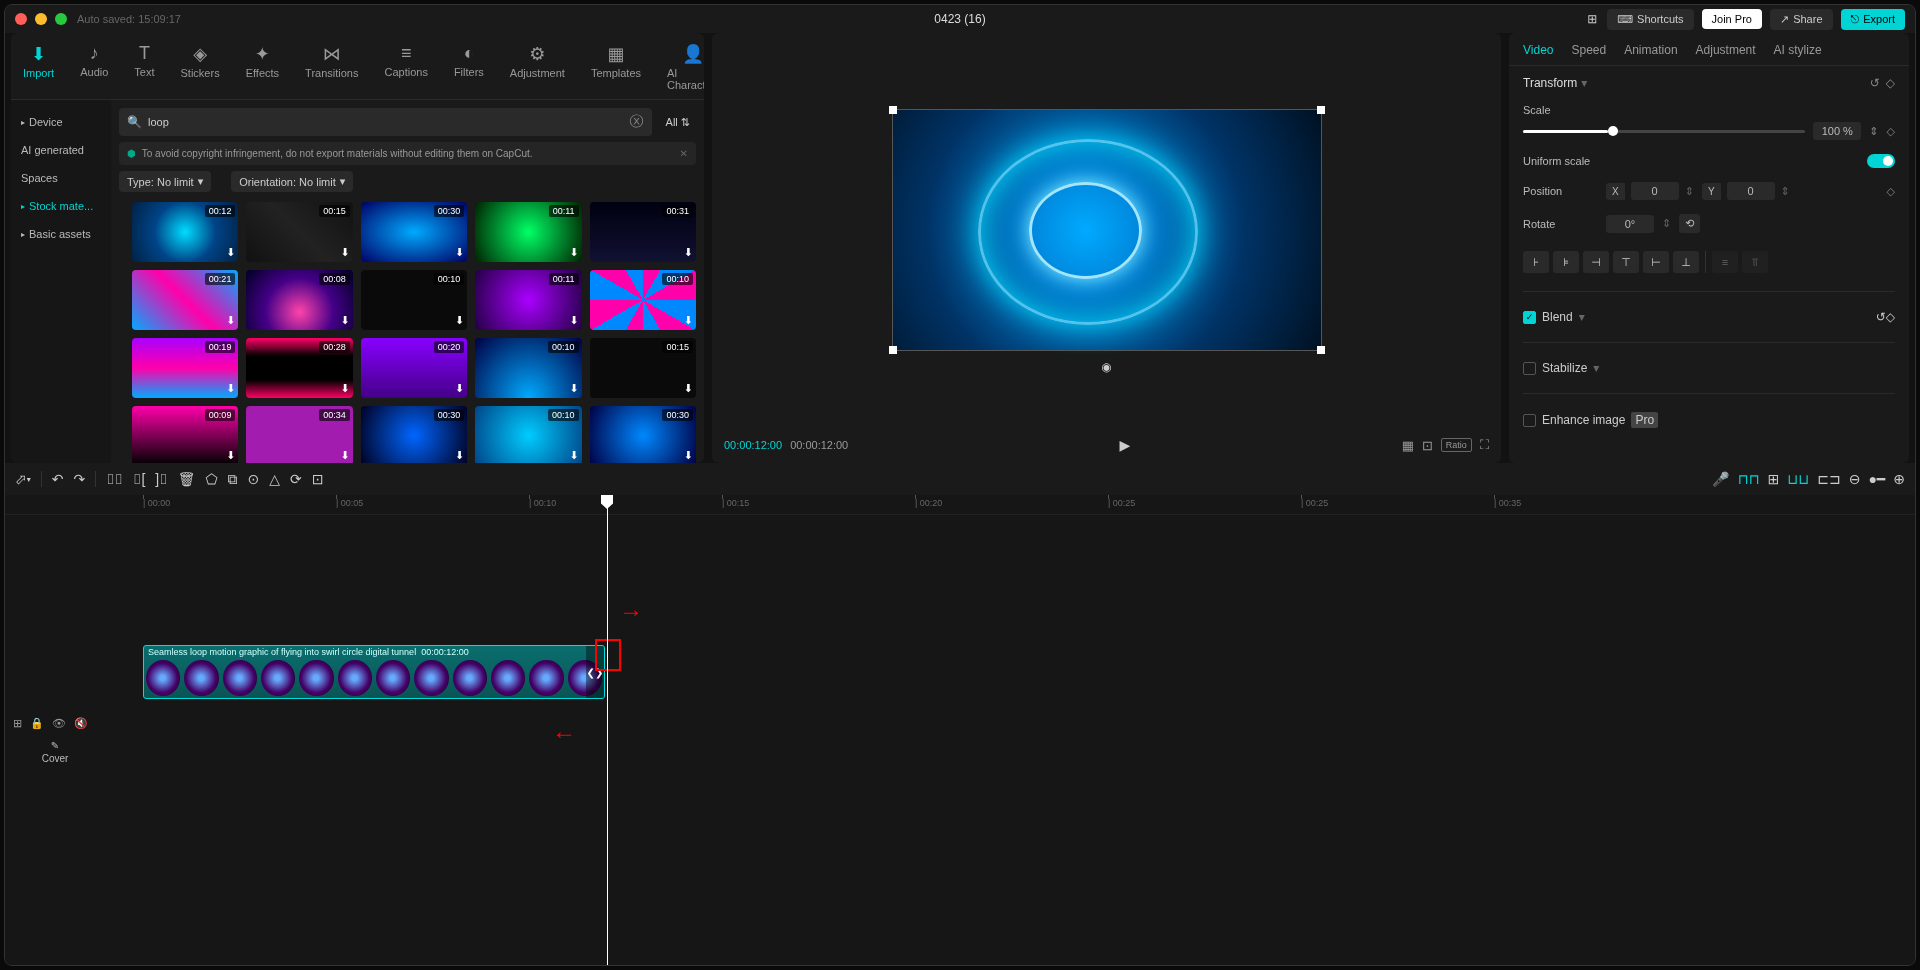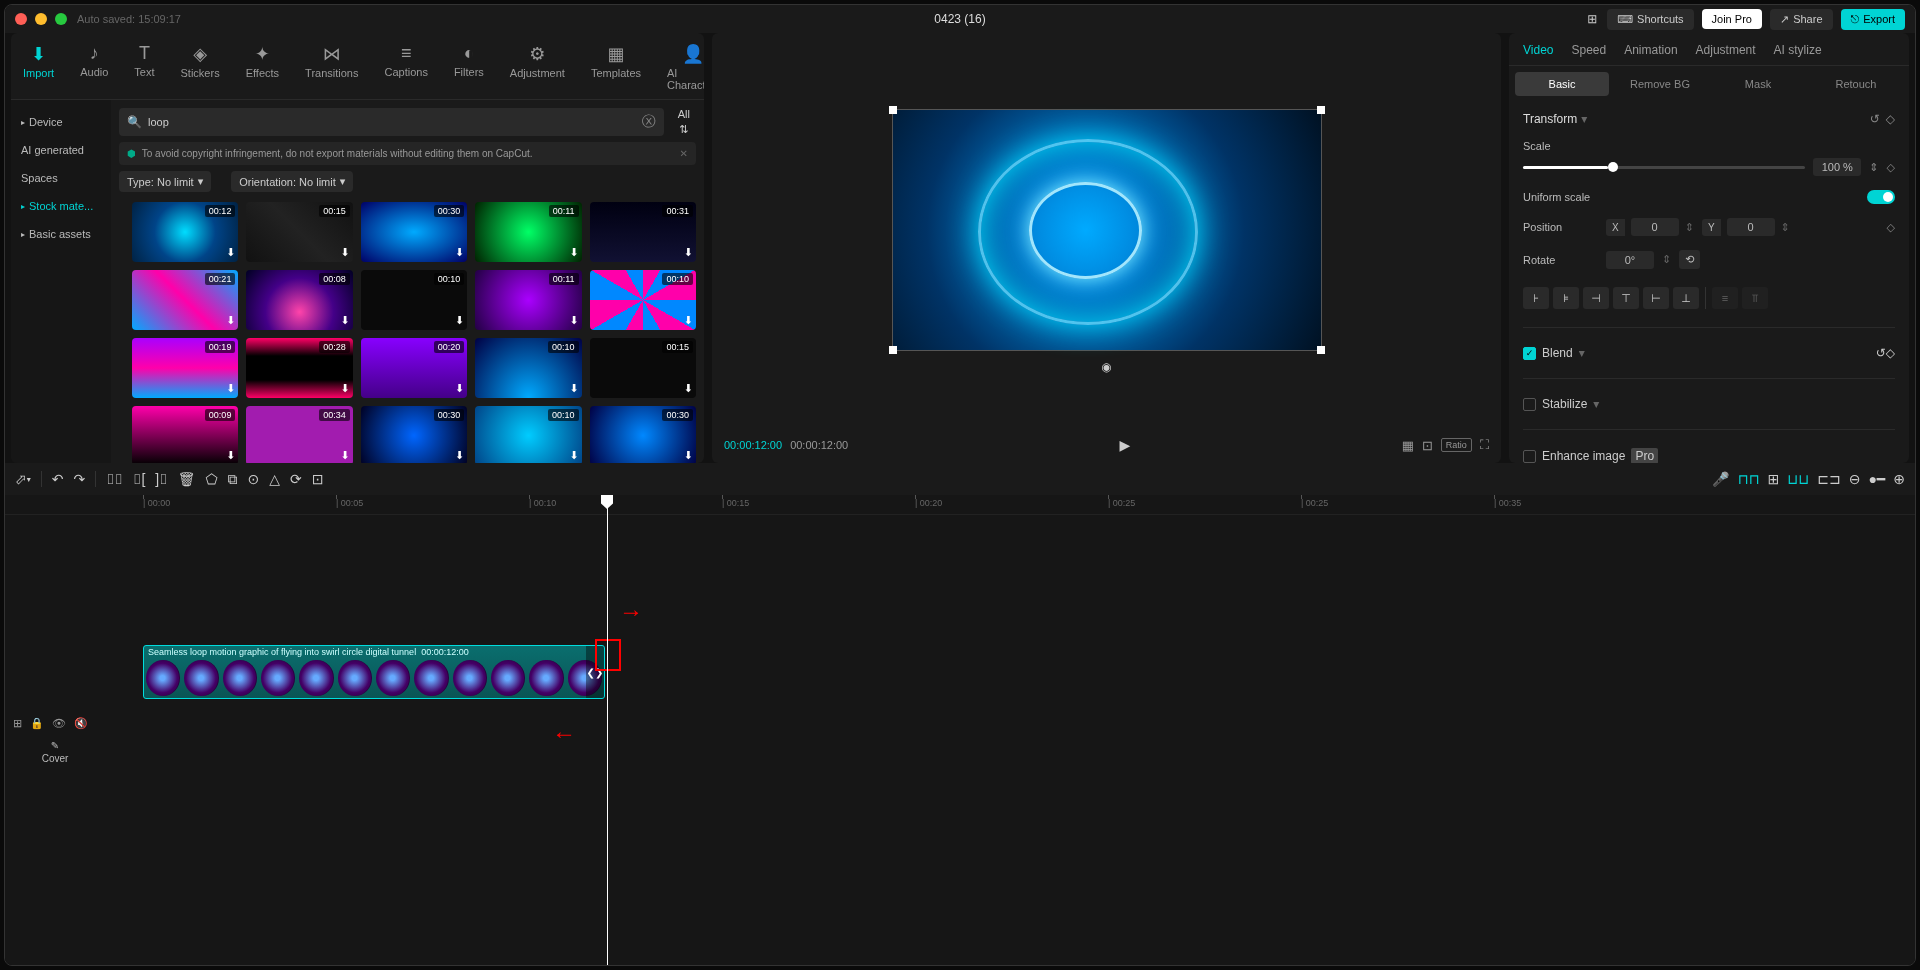--- a/index.html
+++ b/index.html
@@ -35,21 +35,21 @@
 .media-body { display: flex; flex: 1; overflow: hidden; }
 .media-side { width: 100px; background: #161616; padding: 8px 0; }
 .side-item { padding: 8px 10px; font-size: 11px; color: #bbb; cursor: pointer; display: flex; align-items: center; gap: 4px; }
 .side-item.active { color: #00d4d4; }
 .side-item .caret { font-size: 8px; }
 .media-main { flex: 1; padding: 8px; overflow: hidden; }
 .search-row { display: flex; gap: 8px; margin-bottom: 6px; align-items: center; }
 .search-box { flex: 1; background: #2a2a2a; border-radius: 4px; height: 28px; display: flex; align-items: center; padding: 0 8px; gap: 6px; }
 .search-box input { background: transparent; border: none; color: #ccc; flex: 1; outline: none; font-size: 11px; }
 .search-clear { color: #888; cursor: pointer; font-size: 14px; }
-.filter-btn { color: #ccc; font-size: 11px; display: flex; align-items: center; gap: 3px; padding: 0 6px; cursor: pointer; flex-direction: column; }
+.filter-btn { color: #ccc; font-size: 11px; display: flex; align-items: center; gap: 3px; padding: 0 6px; cursor: pointer; }
 .warning-banner { background: #252525; border-radius: 4px; padding: 6px 8px; display: flex; align-items: center; gap: 6px; font-size: 10px; color: #999; margin-bottom: 6px; }
 .warning-banner .shield { color: #0a8; }
 .warning-close { margin-left: auto; color: #666; cursor: pointer; }
 .filters-row { display: flex; gap: 20px; margin-bottom: 10px; }
 .filter-dd { background: #2a2a2a; padding: 4px 8px; border-radius: 4px; font-size: 11px; color: #ccc; display: flex; align-items: center; gap: 4px; cursor: pointer; }
 .thumbs { display: grid; grid-template-columns: repeat(5, 1fr); gap: 8px; padding-left: 13px; }
 .thumb { aspect-ratio: 16/9; border-radius: 4px; position: relative; overflow: hidden; cursor: pointer; }
 .thumb .dur { position: absolute; top: 3px; right: 3px; background: rgba(0,0,0,0.6); color: #fff; font-size: 9px; padding: 1px 4px; border-radius: 2px; }
 .thumb .dl { position: absolute; bottom: 3px; right: 3px; color: #fff; font-size: 11px; }
 
@@ -367,26 +367,20 @@
     </div>
 
     <div class="panel inspector-panel">
       <div class="insp-tabs" id="insp-tabs">
           <span class="insp-tab active">Video</span>
           <span class="insp-tab">Speed</span>
           <span class="insp-tab">Animation</span>
           <span class="insp-tab">Adjustment</span>
           <span class="insp-tab">AI stylize</span>
         </div>
-      <div class="sub-tabs" id="sub-tabs">
-          <div class="sub-tab active">Basic</div>
-          <div class="sub-tab">Remove BG</div>
-          <div class="sub-tab">Mask</div>
-          <div class="sub-tab">Retouch</div>
-        </div>
       <div class="insp-body">
         <div class="insp-section-hdr">
           <span>Transform</span>
             <span style="margin-left:4px;color:#666">▾</span>
           <div class="kf-icons">
               <span>↺</span>
               <span>◇</span>
             </div>
         </div>
         <div>

